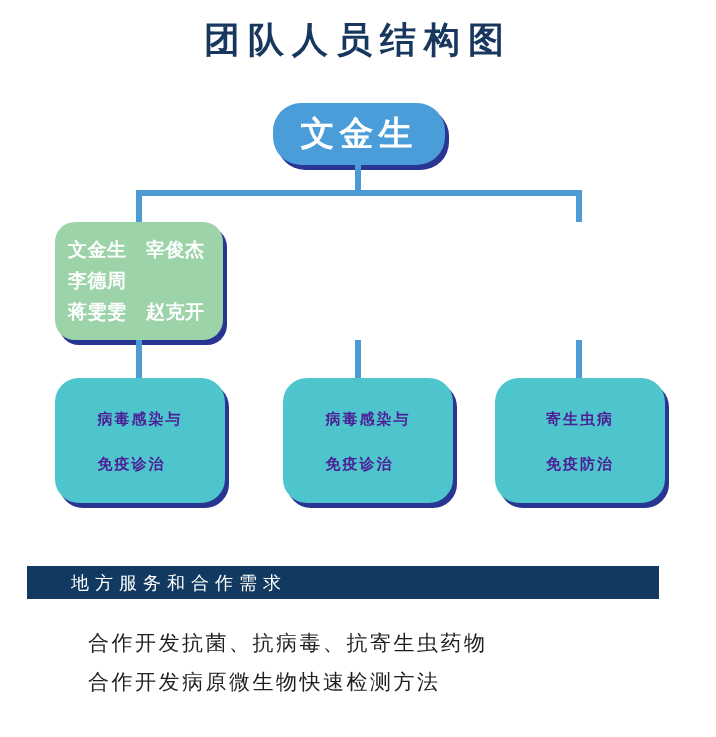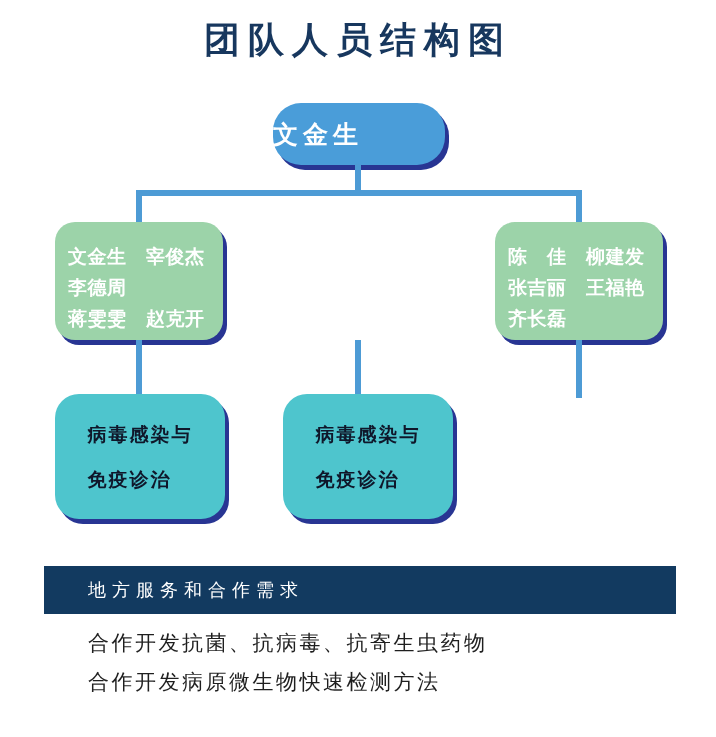--- a/index.html
+++ b/index.html
@@ -11,47 +11,47 @@
   .title {
     position:absolute; top:16px; left:0; width:100%;
     text-align:center; font-size:36px; font-weight:bold;
     letter-spacing:8px; color:var(--title, #17375E);
   }
   .node { position:absolute; box-sizing:border-box;
           box-shadow:4px 5px 0 var(--shadow, #283593); }
   .root-node {
     left:273px; top:103px; width:172px; height:62px;
     background:var(--root, #4A9DD9); border-radius:28px;
-    display:flex; align-items:center; 
-    color:#ffffff; font-size:25px; font-weight:bold; letter-spacing:5px;
+    display:flex; align-items:center; justify-content:center;
+    color:#ffffff; font-size:34px; font-weight:bold; letter-spacing:5px;
   }
   .member-box {
     top:222px; width:168px; height:118px;
     background:var(--green, #9CD3A9); border-radius:20px;
     color:#ffffff; font-weight:bold; font-size:19px;
-    padding:19px 0 0 13px; line-height:31px; letter-spacing:0.5px;
+    padding:12px 0 0 13px; line-height:31px; letter-spacing:0.5px;
   }
   .spec-box {
-    top:394px; width:170px; height:125px;
+    top:378px; width:170px; height:125px;
     background:var(--teal, #4EC5CD); border-radius:24px;
     display:flex; align-items:center; justify-content:center;
-    color:#0f172a; font-weight:bold; font-size:19px;
+    color:#4c1d95; font-weight:bold; font-size:15px;
   }
   .spec-box .lines { text-align:left; line-height:45px; letter-spacing:2px; }
   .c0 { left:55px; } .c1 { left:283px; } .c2 { left:495px; }
   .conn { position:absolute; background:var(--connector, #4D9BD5); }
   .conn-root-stem  { left:355px; top:164px; width:6px;  height:29px; }
   .conn-hbar       { left:136px; top:190px; width:446px; height:6px; }
   .conn-drop-left  { left:136px; top:190px; width:6px;  height:32px; }
   .conn-drop-right { left:576px; top:190px; width:6px;  height:32px; }
   .conn-link-left  { left:136px; top:340px; width:6px;  height:58px; }
   .conn-link-mid   { left:355px; top:340px; width:6px;  height:58px; }
   .conn-link-right { left:576px; top:340px; width:6px;  height:58px; }
   .section-banner {
-    position:absolute; left:44px; top:566px; width:632px; height:48px;
+    position:absolute; left:27px; top:566px; width:632px; height:33px;
     background:var(--banner, #123A60); color:#ffffff;
     display:flex; align-items:center; box-sizing:border-box;
     padding-left:44px; font-size:18px; letter-spacing:6px; font-weight:normal;
   }
   .needs {
     position:absolute; left:88px; top:624px;
     font-family:"Liberation Serif", serif;
     color:var(--body_text, #1F1F1F);
     font-size:21px; line-height:39px; letter-spacing:2.5px;
   }
@@ -70,42 +70,43 @@
   <div class="conn conn-root-stem"></div>
   <div class="conn conn-hbar"></div>
   <div class="conn conn-drop-left"></div>
   <div class="conn conn-drop-right"></div>
 
   <div class="node member-box c0">
     <div>文金生　宰俊杰</div>
     <div>李德周</div>
     <div>蒋雯雯　赵克开</div>
   </div>
-  <div class="node member-box c2">
-    <div>陈　佳　柳建发</div>
-    <div>张吉丽　王福艳</div>
-    <div>齐长磊</div>
-  </div>
 
   <div class="conn conn-link-left"></div>
   <div class="conn conn-link-mid"></div>
   <div class="conn conn-link-right"></div>
 
   <div class="node spec-box c0">
     <div class="lines">
       <div>病毒感染与</div>
       <div>免疫诊治</div>
     </div>
   </div>
   <div class="node spec-box c1">
     <div class="lines">
       <div>病毒感染与</div>
       <div>免疫诊治</div>
     </div>
   </div>
+  <div class="node spec-box c2">
+    <div class="lines">
+      <div>寄生虫病</div>
+      <div>免疫防治</div>
+    </div>
+  </div>
 
   <div class="section-banner">
     <span>地方服务和合作需求</span>
   </div>
 
   <div class="needs">
     <div>合作开发抗菌、抗病毒、抗寄生虫药物</div>
     <div>合作开发病原微生物快速检测方法</div>
   </div>
 

